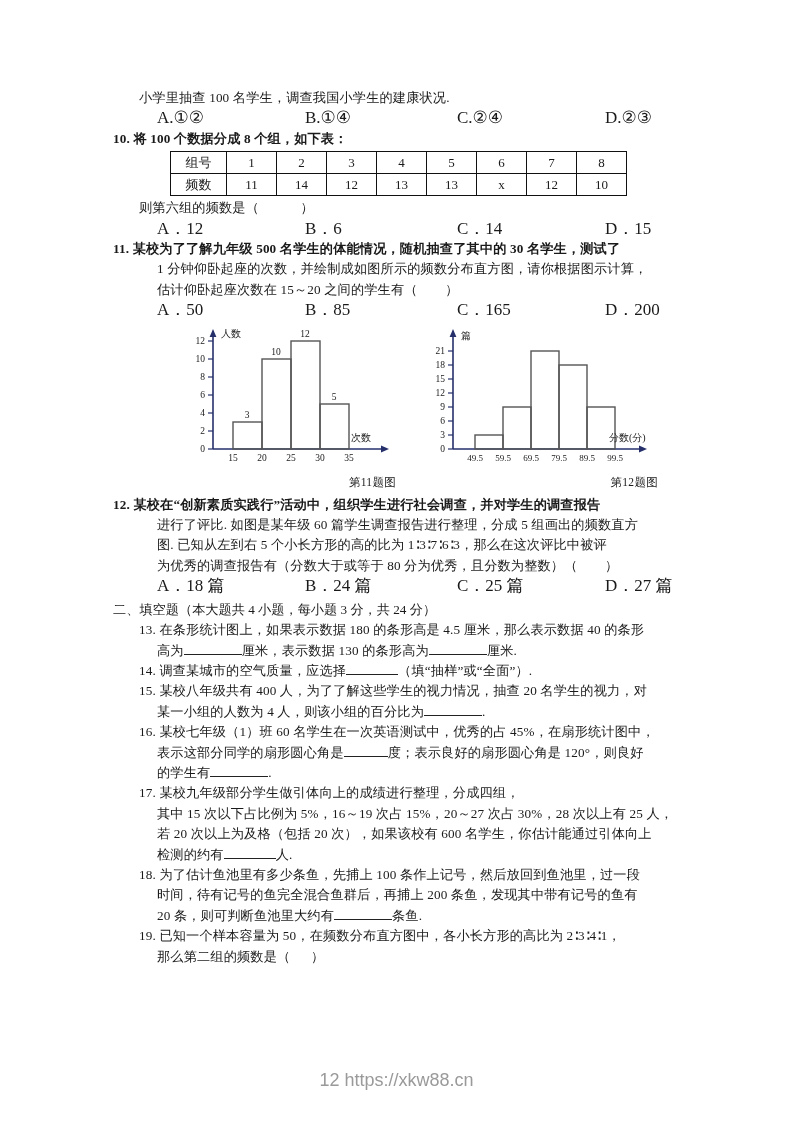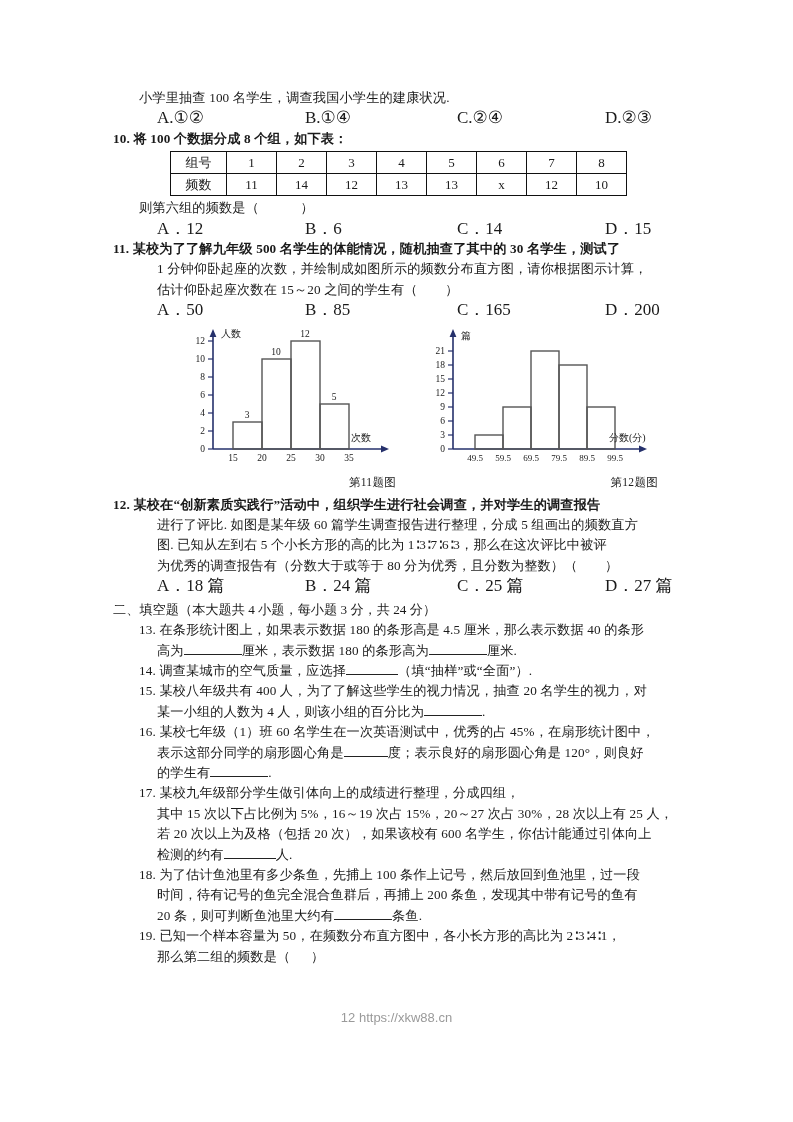--- a/index.html
+++ b/index.html
@@ -94,24 +94,24 @@
     border-bottom: 1px solid #222;
     vertical-align: baseline;
   }
   .bl-sm { width: 44px; }
   .bl-md { width: 52px; }
   .bl-lg { width: 58px; }
 
   .footer {
     position: absolute;
     left: 0;
-    top: 1010px;
+    top: 1070px;
     width: 793px;
     text-align: center;
-    font-size: 13px;
+    font-size: 18px;
     color: #9a9a9a;
     font-family: "Liberation Sans", sans-serif;
   }
   .sec-head {
     font-size: 13.2px;
     line-height: 20.4px;
     padding-left: 0px;
   }
   .gap { height: 3px; }
 </style>
@@ -290,21 +290,21 @@
       <span class="c2">B．24 篇</span>
       <span class="c3">C．25 篇</span>
       <span class="c4">D．27 篇</span>
     </div>
 
     <div class="gap"></div>
 
     <div class="sec-head">二、填空题（本大题共 4 小题，每小题 3 分，共 24 分）</div>
 
     <div class="ln ind2">13. 在条形统计图上，如果表示数据 180 的条形高是 4.5 厘米，那么表示数据 40 的条形</div>
-    <div class="ln ind3"><span>高为</span><span class="blank bl-lg"></span><span>厘米，表示数据 180 的条形高为</span><span class="blank bl-lg"></span><span>厘米.</span></div>
+    <div class="ln ind3"><span>高为</span><span class="blank bl-lg"></span><span>厘米，表示数据 130 的条形高为</span><span class="blank bl-lg"></span><span>厘米.</span></div>
 
     <div class="ln ind2"><span>14. 调查某城市的空气质量，应选择</span><span class="blank bl-md"></span><span>（填“抽样”或“全面”）.</span></div>
 
     <div class="ln ind2">15. 某校八年级共有 400 人，为了了解这些学生的视力情况，抽查 20 名学生的视力，对</div>
     <div class="ln ind3"><span>某一小组的人数为 4 人，则该小组的百分比为</span><span class="blank bl-lg"></span><span>.</span></div>
 
     <div class="ln ind2">16. 某校七年级（1）班 60 名学生在一次英语测试中，优秀的占 45%，在扇形统计图中，</div>
     <div class="ln ind3"><span>表示这部分同学的扇形圆心角是</span><span class="blank bl-sm"></span><span>度；表示良好的扇形圆心角是 120°，则良好</span></div>
     <div class="ln ind3"><span>的学生有</span><span class="blank bl-lg"></span><span>.</span></div>
 

